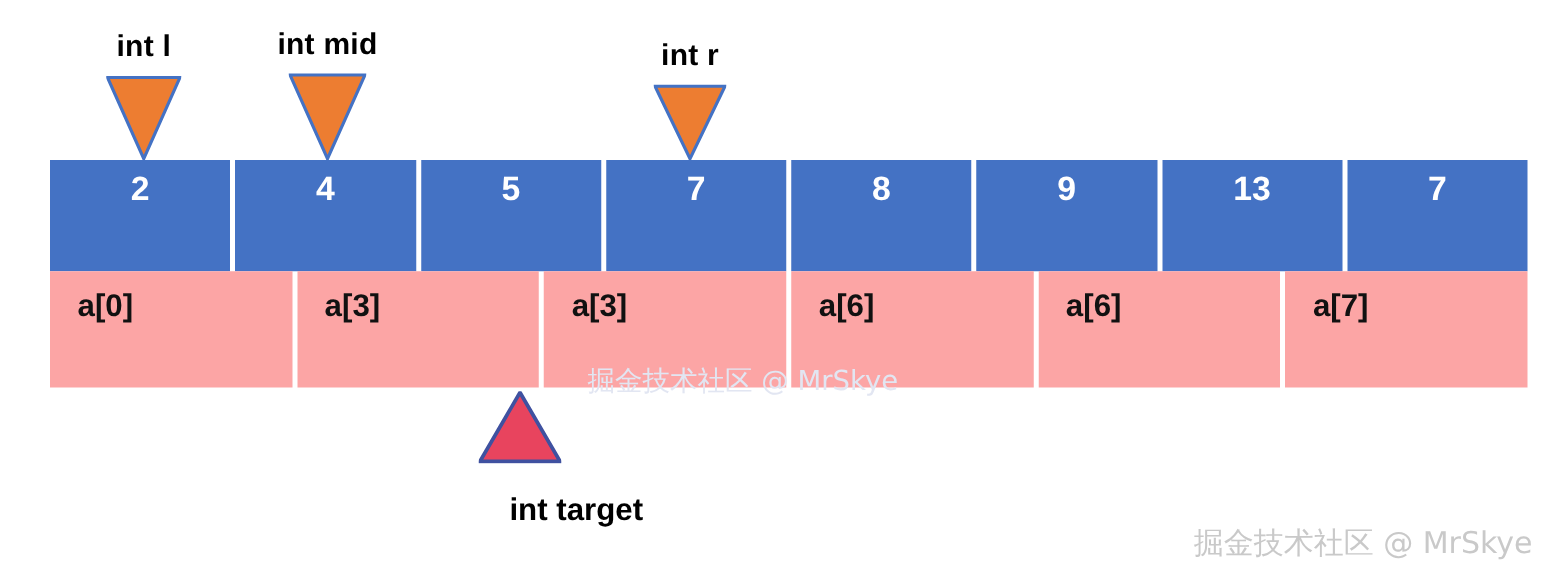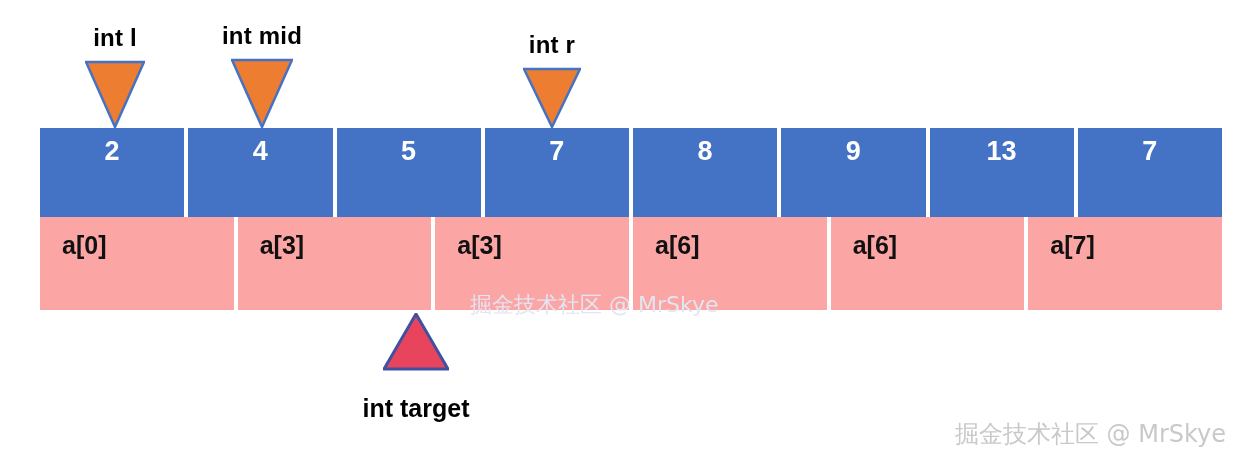--- a/index.html
+++ b/index.html
@@ -95,20 +95,21 @@
     left: 0;
     top: 0;
   }
   #target-label {
     position: absolute;
     white-space: nowrap;
     font-size: 25px;
     font-weight: bold;
     color: #000000;
     transform: translateX(-50%);
+    margin-left: 45px;
   }
 
   
   #watermark-corner {
     position: absolute;
     right: 14px;
     bottom: 8px;
     font-size: 24px;
     color: #C9C9C9;
     white-space: nowrap;

